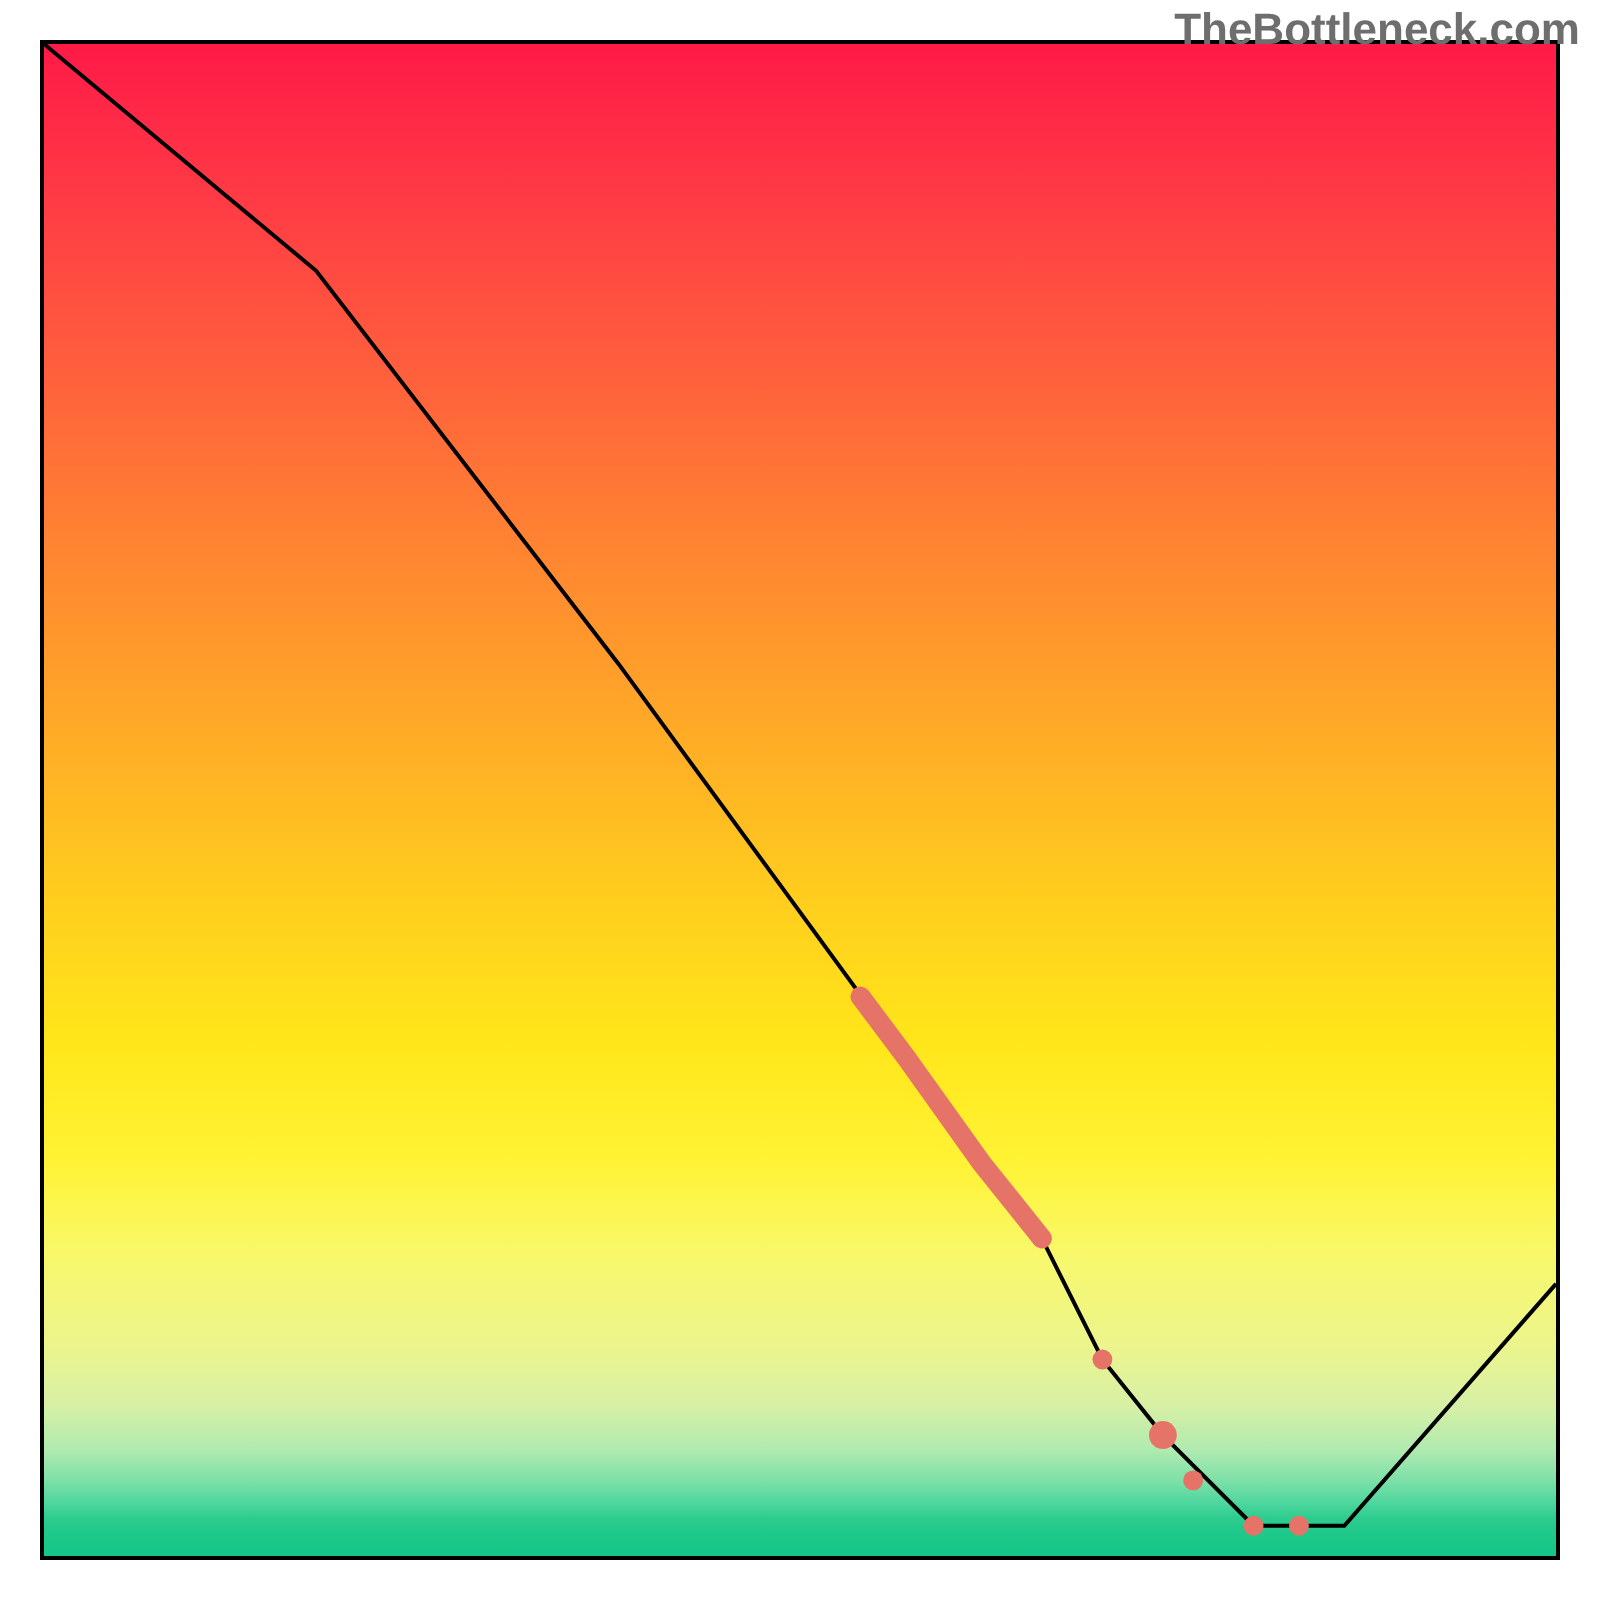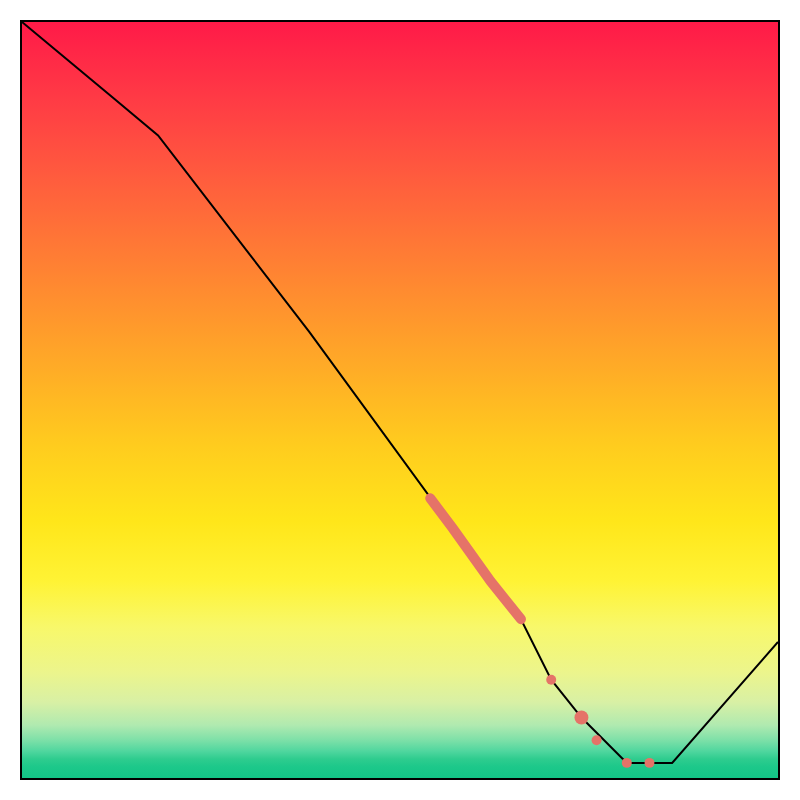--- a/index.html
+++ b/index.html
@@ -86,13 +86,14 @@
       <g id="dots-group">
           <circle cx="70" cy="87" r="0.658" fill="#e57368"></circle>
           <circle cx="74" cy="92" r="0.921" fill="#e57368"></circle>
           <circle cx="76" cy="95" r="0.658" fill="#e57368"></circle>
           <circle cx="80" cy="98" r="0.658" fill="#e57368"></circle>
           <circle cx="83" cy="98" r="0.658" fill="#e57368"></circle>
         </g>
     </svg>
   </div>
 
+  <div class="watermark">TheBottleneck.com</div>
 </div>
 
 </body></html>

